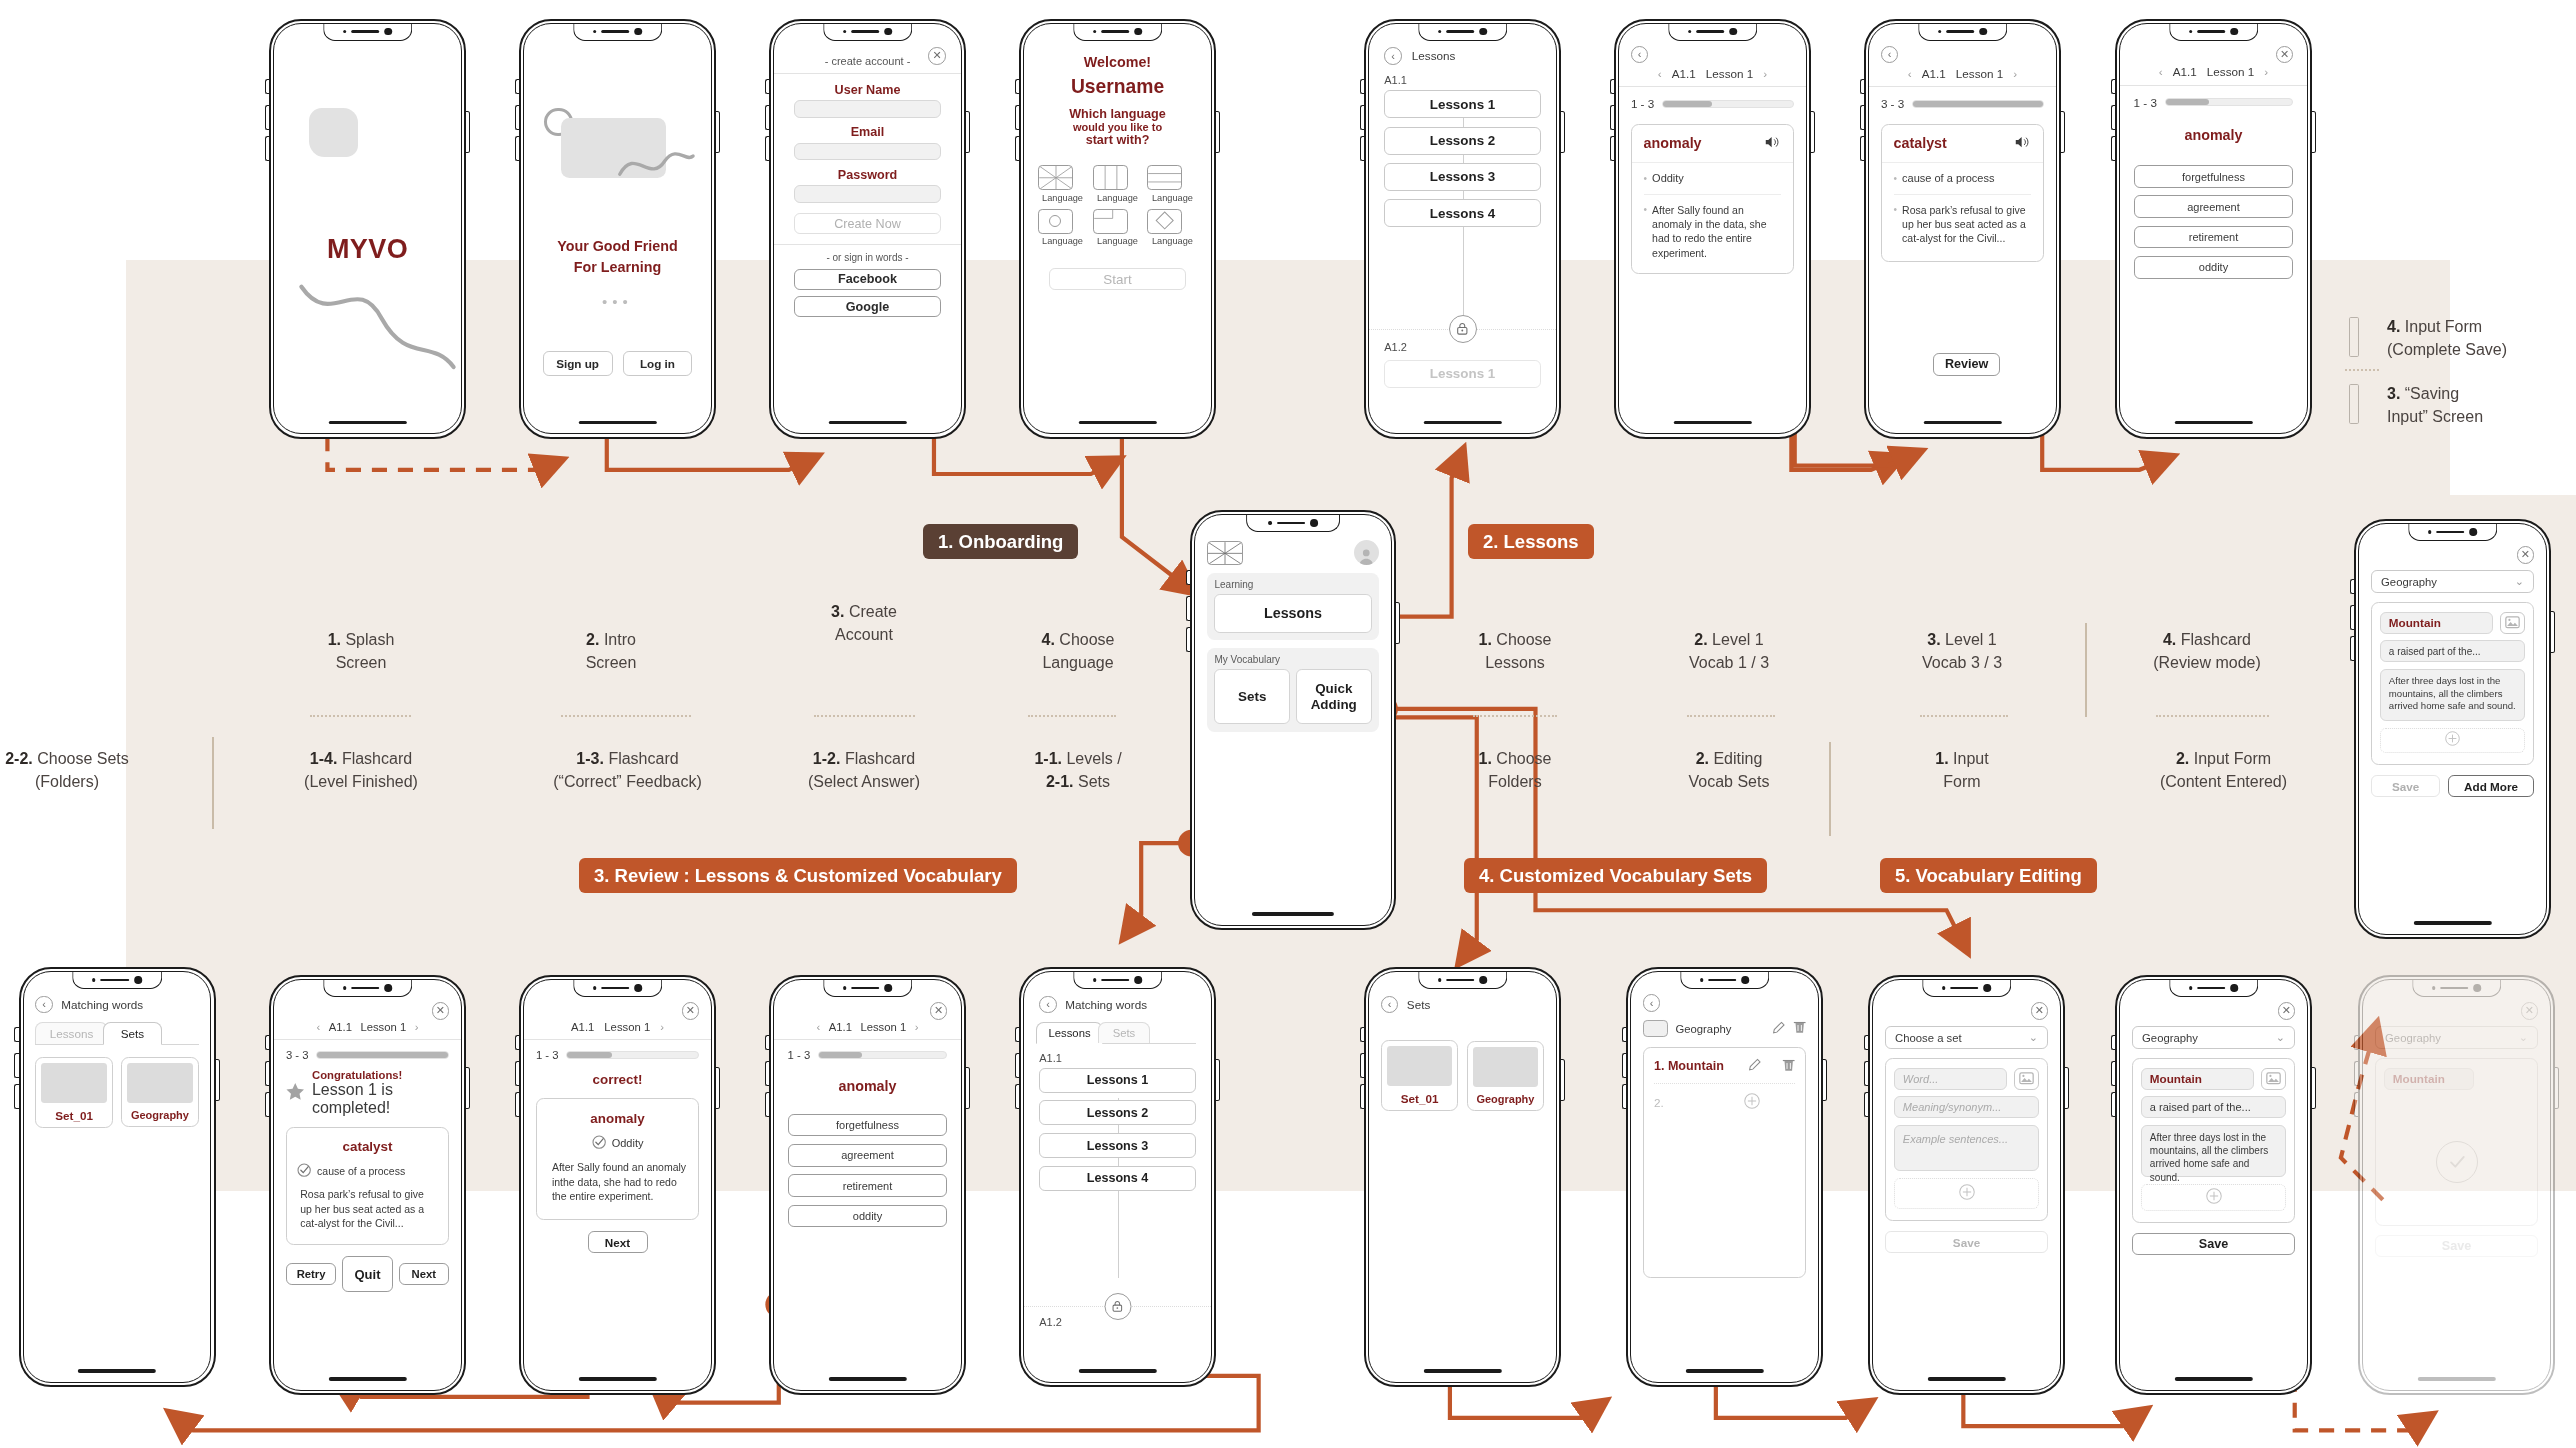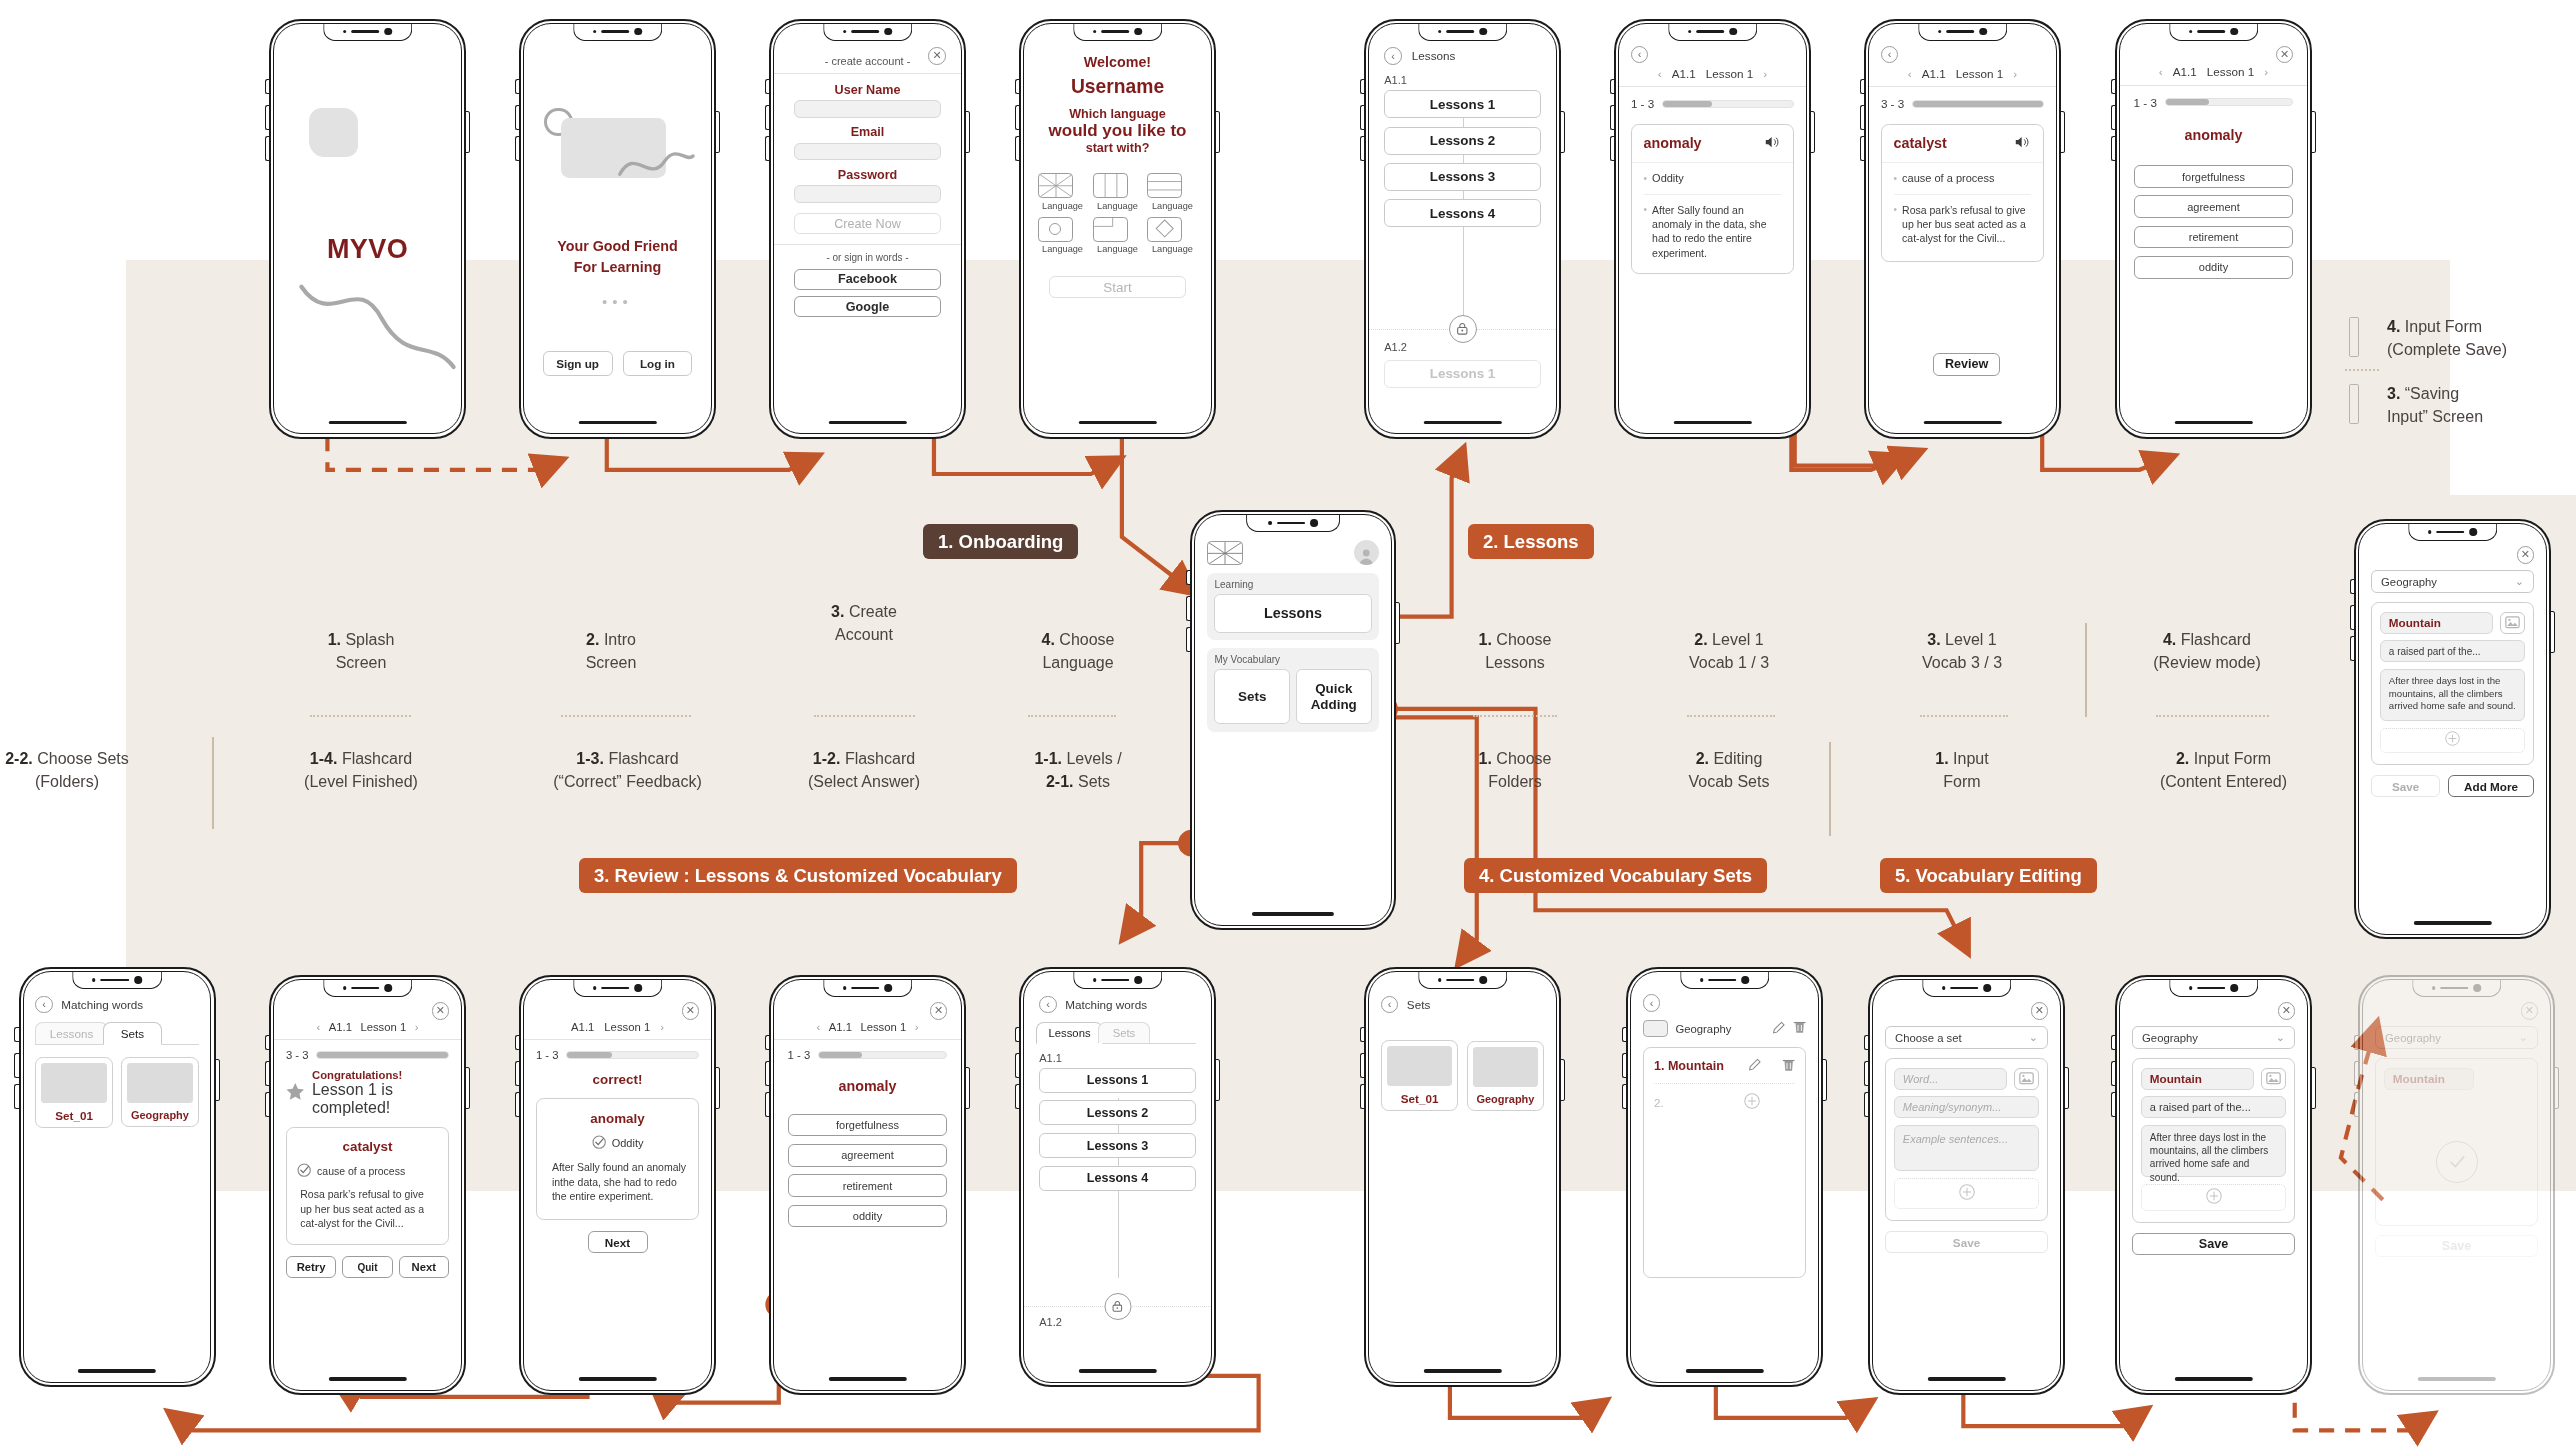--- a/index.html
+++ b/index.html
@@ -335,21 +335,21 @@
     <div class="inner">
     <div class="notch">
         <span class="dotS"></span>
         <span class="bar"></span>
         <span class="dotL"></span>
       </div>
     <div class="screen" style="padding:30px 13.4px 22px;">
       <div class="ttl-b" style="text-align:center;font-size:14.3px;">Welcome!</div>
       <div class="ttl-b" style="text-align:center;font-size:19.3px;margin-top:6.7px;">Username</div>
       <div class="ttl-b" style="text-align:center;font-size:12.6px;margin-top:8.4px;">Which language</div>
-      <div class="ttl-b" style="text-align:center;font-size:17px;">would you like to</div>
+      <div class="ttl-b" style="text-align:center;font-size:11px;">would you like to</div>
       <div class="ttl-b" style="text-align:center;font-size:12.6px;">start with?</div>
       <div style="display:grid;grid-template-columns:repeat(3,1fr);gap:5.9px 5px;margin-top:18.5px;">
         <div>
           <div class="langbox" style="position:relative;overflow:hidden;">
             <svg width="34" height="23.5" style="display:block" viewBox="0 0 40 28">
                 <line x1="0" y1="0" x2="40" y2="28" stroke="#9b9b9b"></line>
                 <line x1="40" y1="0" x2="0" y2="28" stroke="#9b9b9b"></line>
                 <line x1="20" y1="0" x2="20" y2="28" stroke="#9b9b9b"></line>
                 <line x1="0" y1="14" x2="40" y2="14" stroke="#9b9b9b"></line>
               </svg>
@@ -717,21 +717,21 @@
                 <circle cx="8.5" cy="8.5" r="7.3" stroke="#8a8a8a" stroke-width="1.3"></circle>
                 <path d="M4.6 8.6l2.8 2.8 6-7" stroke="#6e6e6e" stroke-width="1.5" fill="none" stroke-linecap="round"></path>
               </svg>
           </span>
           <span style="font-size:10.5px;color:#3a3a3a;">cause of a process</span>
         </div>
         <div style="font-size:10.5px;color:#3a3a3a;line-height:1.38;margin-top:7.6px;padding-left:3.4px;">Rosa park’s refusal to give up her bus seat acted as a cat-alyst for the Civil...</div>
       </div>
       <div class="row" style="gap:5.9px;margin-top:11px;">
         <div class="pill" style="flex:1;height:22px;font-weight:bold;font-size:11.3px;color:#1f1f1f;border-color:#9b9b9b;">Retry</div>
-        <div class="pill" style="flex:1;height:22px;font-weight:bold;font-size:10px;color:#1f1f1f;border-color:#9b9b9b;">Quit</div>
+        <div class="pill" style="flex:1;height:36px;font-weight:bold;font-size:13px;color:#1f1f1f;border-color:#9b9b9b;">Quit</div>
         <div class="pill" style="flex:1;height:22px;font-weight:bold;font-size:11.3px;color:#1f1f1f;border-color:#9b9b9b;">Next</div>
       </div>
     </div>
     <div class="homebar"></div>
   </div>
   <div class="btn-l1"></div>
     <div class="btn-l2"></div>
     <div class="btn-l3"></div>
     <div class="btn-r1"></div>
 </div>

